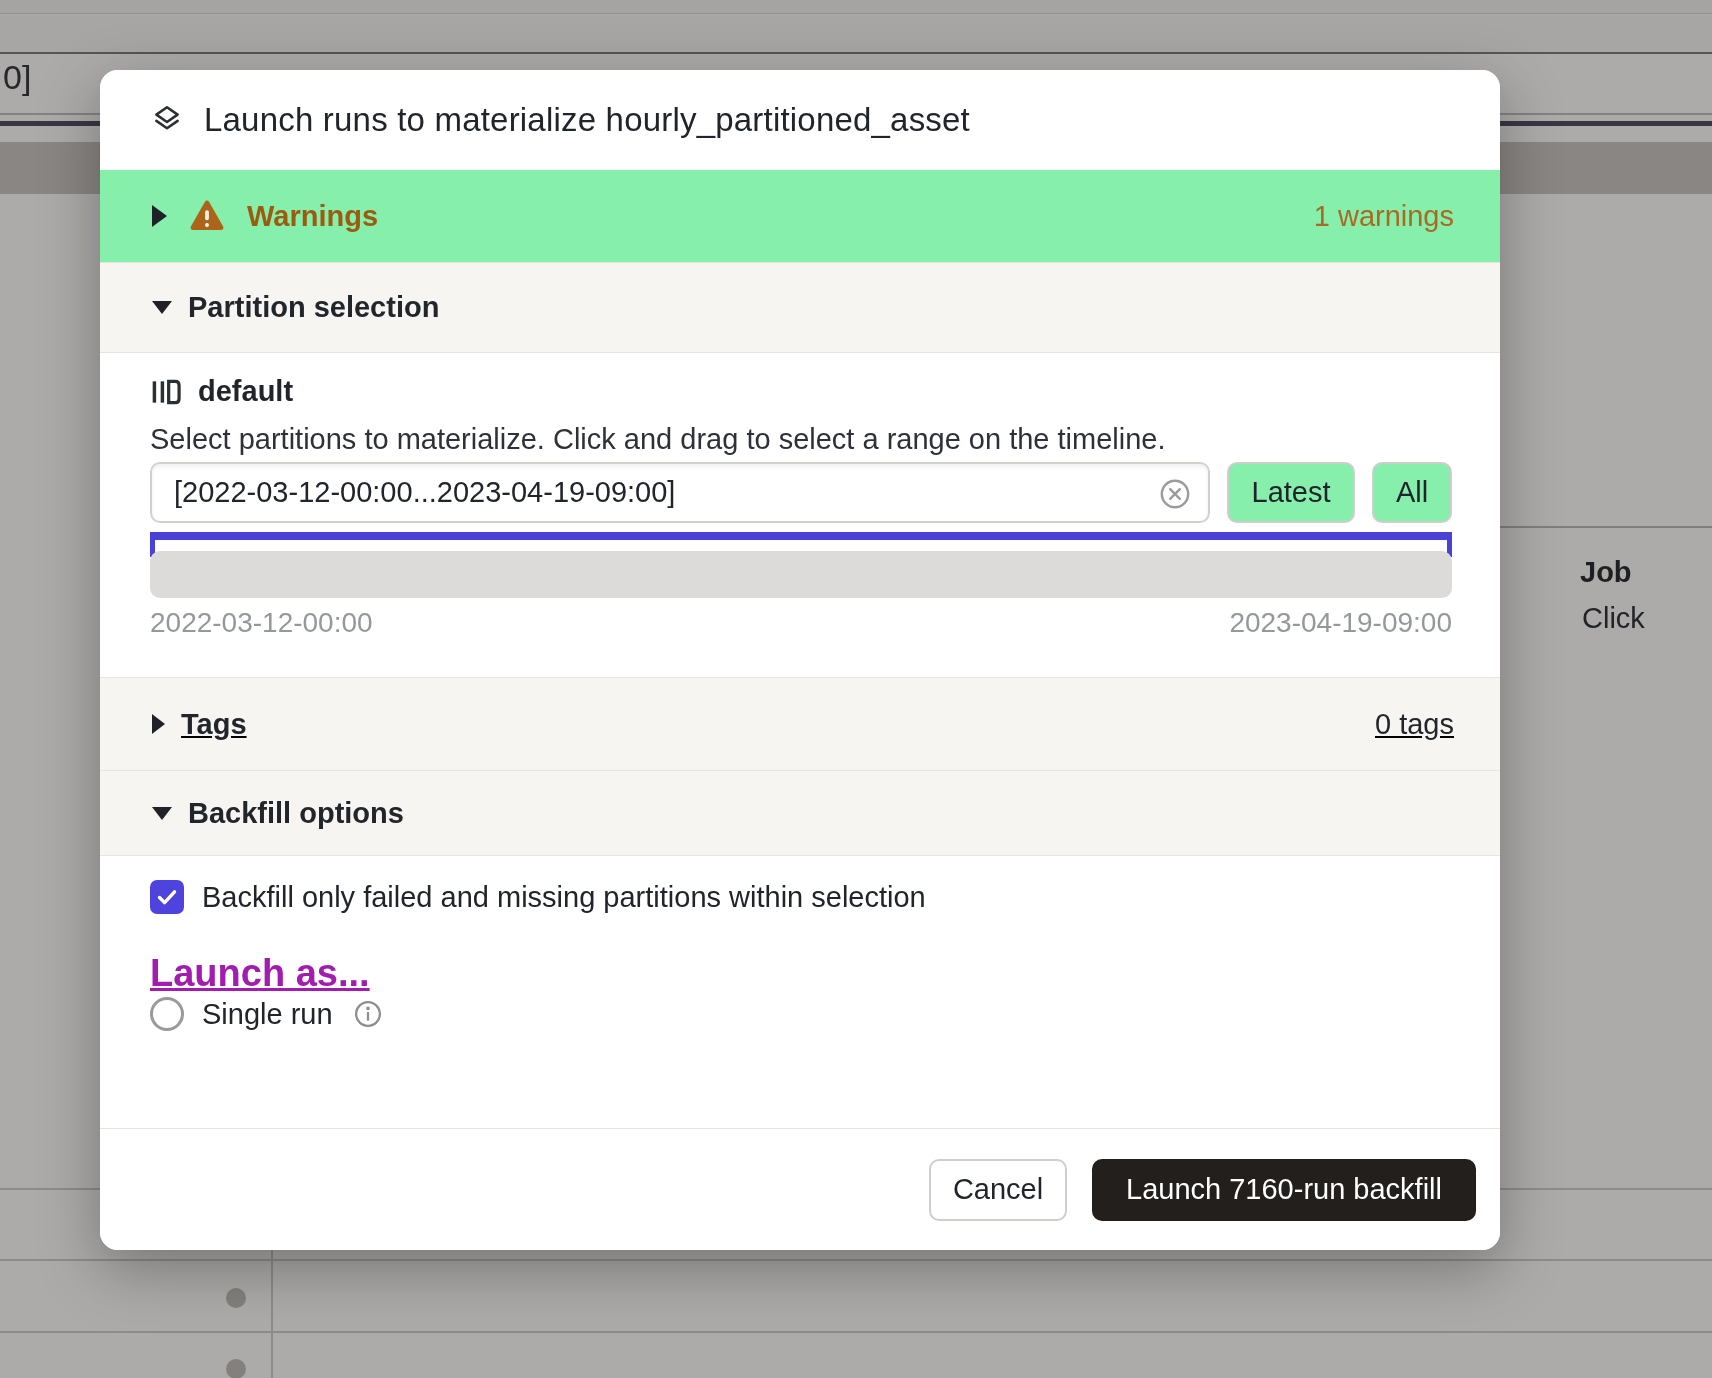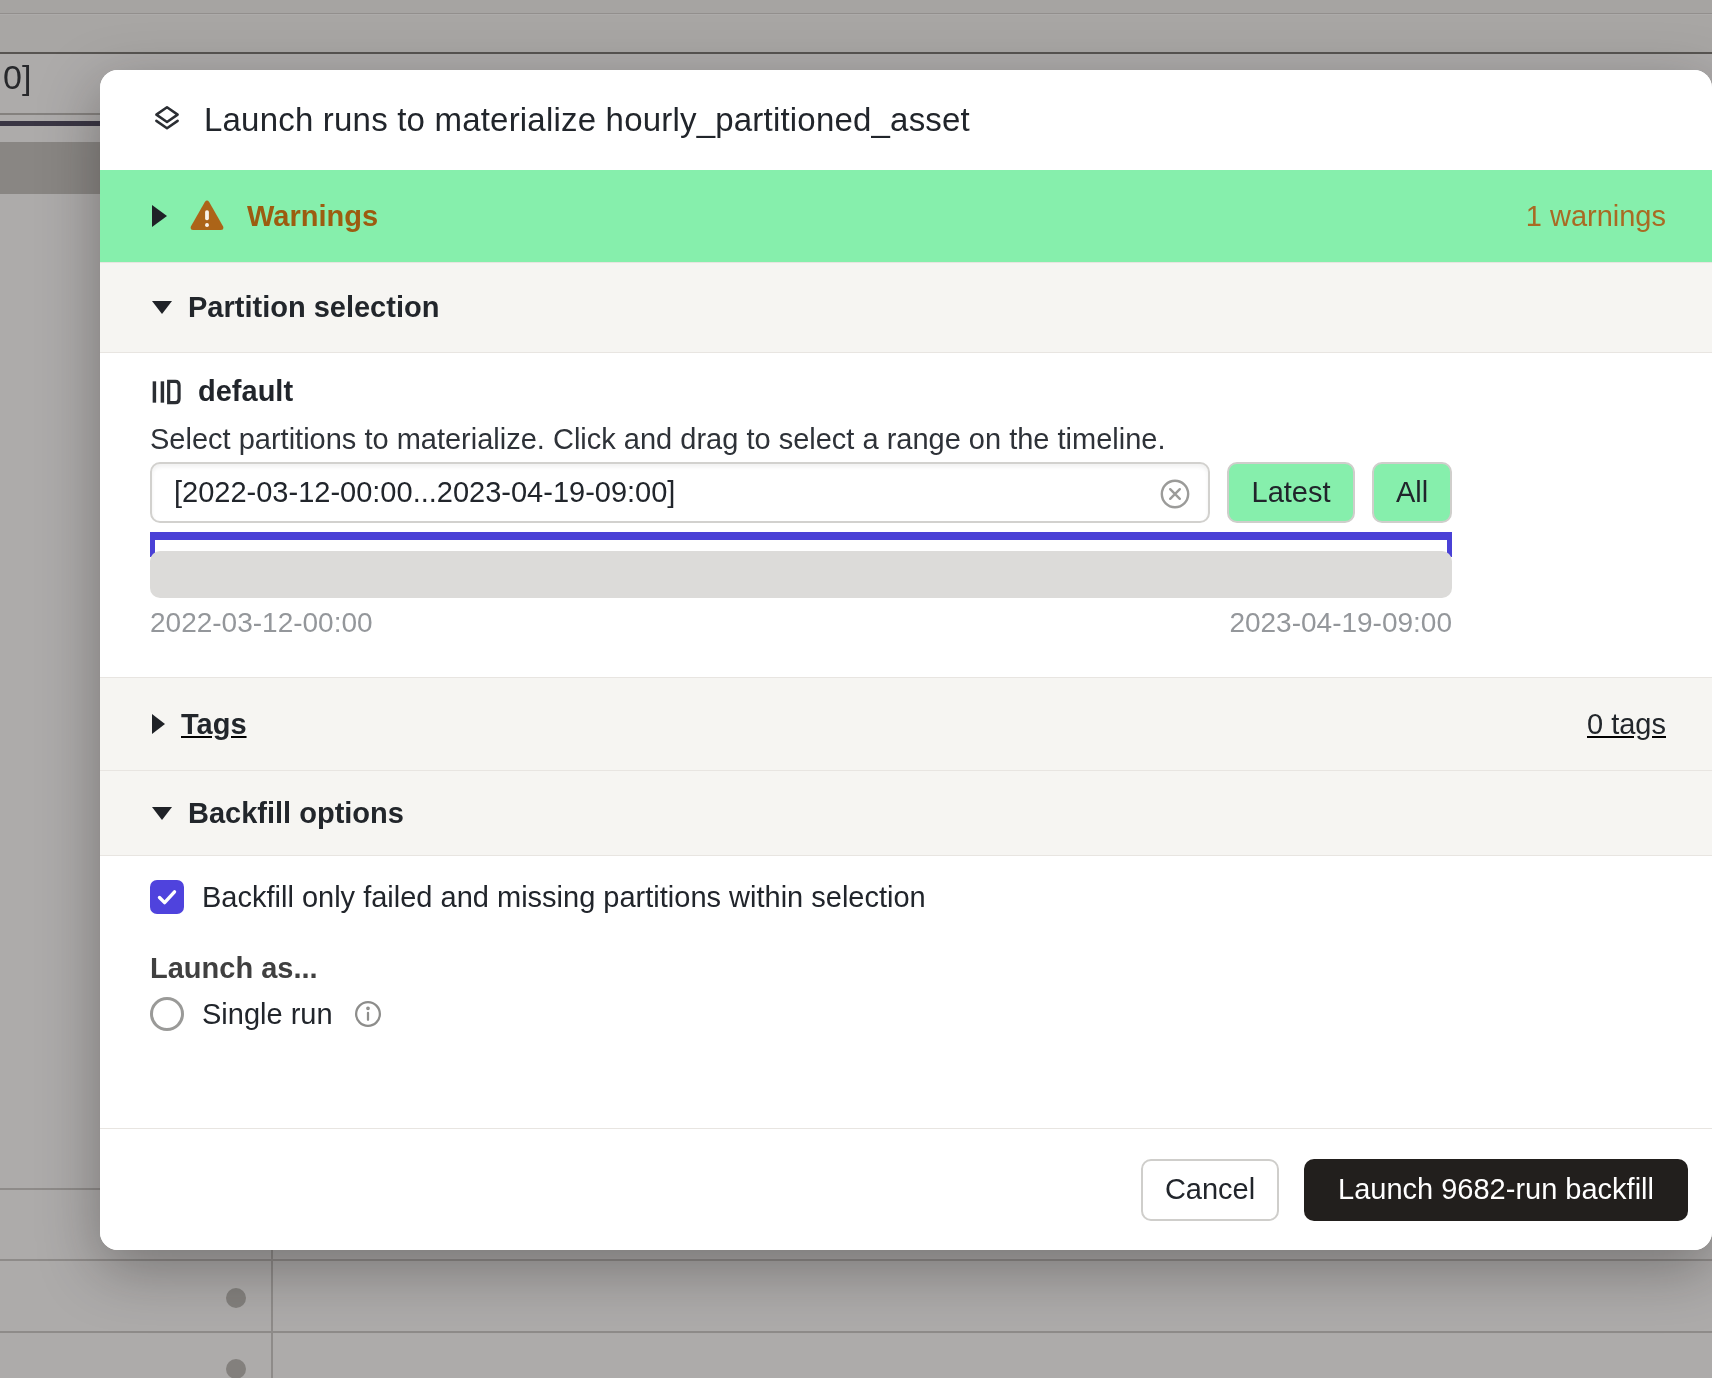--- a/index.html
+++ b/index.html
@@ -21,21 +21,21 @@
   .bg-row-line-2 { position:absolute; left:0; top:1259px; width:100%; height:2px; background:#c9c6c2; }
   .bg-row-line-3 { position:absolute; left:0; top:1331px; width:100%; height:2px; background:#c9c6c2; }
   .bg-col-line { position:absolute; left:271px; top:1140px; width:2px; height:238px; background:#c9c6c2; }
   .bg-dot { position:absolute; width:20px; height:20px; border-radius:50%; background:#b7b4b0; }
   .bg-dot.d1 { left:226px; top:1288px; }
   .bg-dot.d2 { left:226px; top:1359px; }
 
   .overlay { position:absolute; inset:0; z-index:1; background:rgba(33,30,28,0.345); }
 
   
-  .modal { position:absolute; z-index:2; left:100px; top:70px; width:1612px; height:1180px;
+  .modal { position:absolute; z-index:2; left:100px; top:70px; width:1400px; height:1180px;
     background:#ffffff; border-radius:18px; overflow:hidden;
     box-shadow:0 18px 60px rgba(20,18,16,0.35); }
 
   .modal-header { height:100px; display:flex; align-items:center; padding:0 50px; gap:20px; background:#fff; }
   .modal-title { font-size:33px; font-weight:500; color:#21252b; letter-spacing:0.2px; }
   .asset-icon { width:34px; height:34px; flex:0 0 auto; }
 
   
   .warnings-row { height:92px; background:#86efac; display:flex; align-items:center; padding:0 46px 0 52px; }
   .caret-right { width:0; height:0; border-top:11px solid transparent; border-bottom:11px solid transparent; border-left:15px solid #1f2227; flex:0 0 auto; }
@@ -74,21 +74,21 @@
   .timeline-bar { position:absolute; left:50px; top:198px; width:1302px; height:47px; background:#dcdbd9; border-radius:10px; }
   .date-row { position:absolute; left:50px; top:254px; width:1302px; display:flex; justify-content:space-between; }
   .date-label { font-size:28px; color:#94979b; }
 
   
   .backfill-content { position:relative; height:273px; border-top:1px solid #e8e5e1; background:#fff; }
   .check-row { position:absolute; left:50px; top:24px; display:flex; align-items:center; gap:18px; }
   .checkbox { width:34px; height:34px; border-radius:7px; background:#4f43dd; display:flex; align-items:center; justify-content:center; flex:0 0 auto; }
   .checkbox svg { width:24px; height:24px; }
   .check-label { font-size:29px; color:#21252b; }
-  .launch-as { position:absolute; left:50px; top:96px; font-size:29px; font-weight:700; color:#404040; }
+  .launch-as { position:absolute; left:50px; top:96px; font-size:38px; font-weight:700; color:#a21caf;text-decoration:underline; }
   .radio-row { position:absolute; left:50px; display:flex; align-items:center; gap:18px; }
   .radio-row.r1 { top:141px; }
   .radio-row.r2 { top:193px; }
   .radio { width:34px; height:34px; border-radius:50%; flex:0 0 auto; }
   .radio.off { border:3px solid #9a9a98; background:#fff; }
   .radio.on { background:#4f43dd; display:flex; align-items:center; justify-content:center; }
   .radio.on::after { content:""; width:13px; height:13px; border-radius:50%; background:#fff; }
   .radio-label { font-size:29px; color:#21252b; }
   .info-icon { width:30px; height:30px; margin-left:2px; }
 
@@ -209,16 +209,16 @@
         <circle cx="12" cy="12" r="9.5"></circle>
         <path d="M12 11 L12 16.6"></path>
         <circle cx="12" cy="7.4" r="0.6" fill="#8d8d8b"></circle>
       </svg>
     </div>
 
   </div>
 
   <div class="modal-footer">
     <button class="btn-cancel">Cancel</button>
-    <button class="btn-launch">Launch 9682-run backfill</button>
+    <button class="btn-launch">Launch 7160-run backfill</button>
   </div>
 
 </div>
 
 </body></html>

